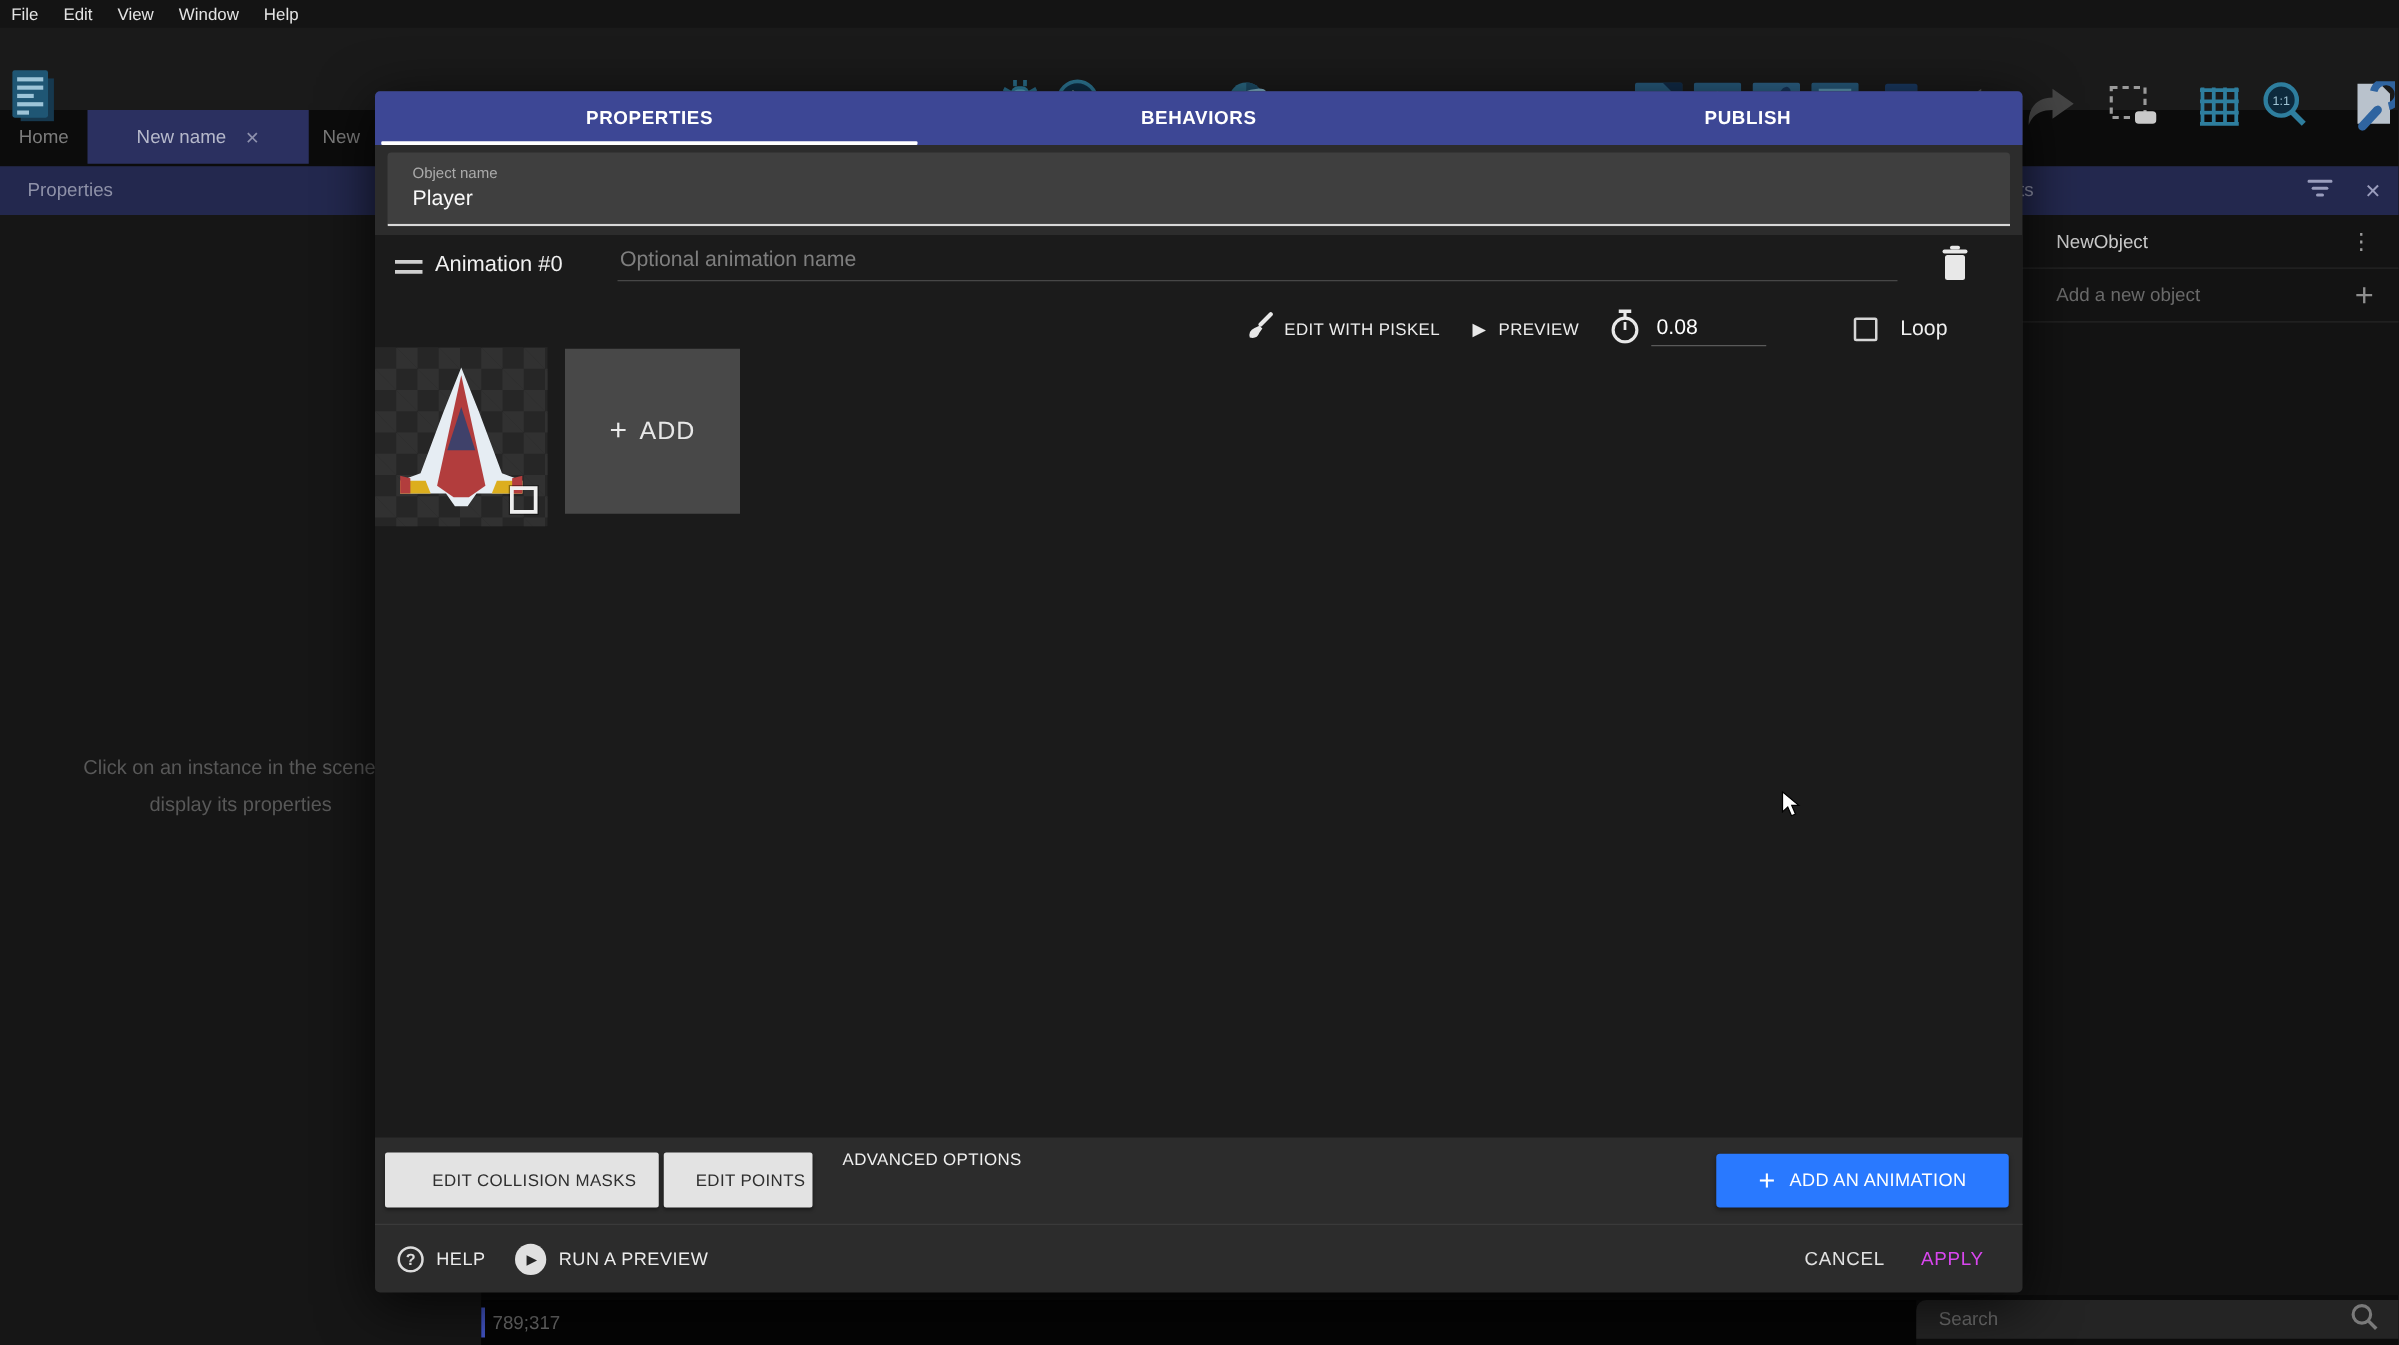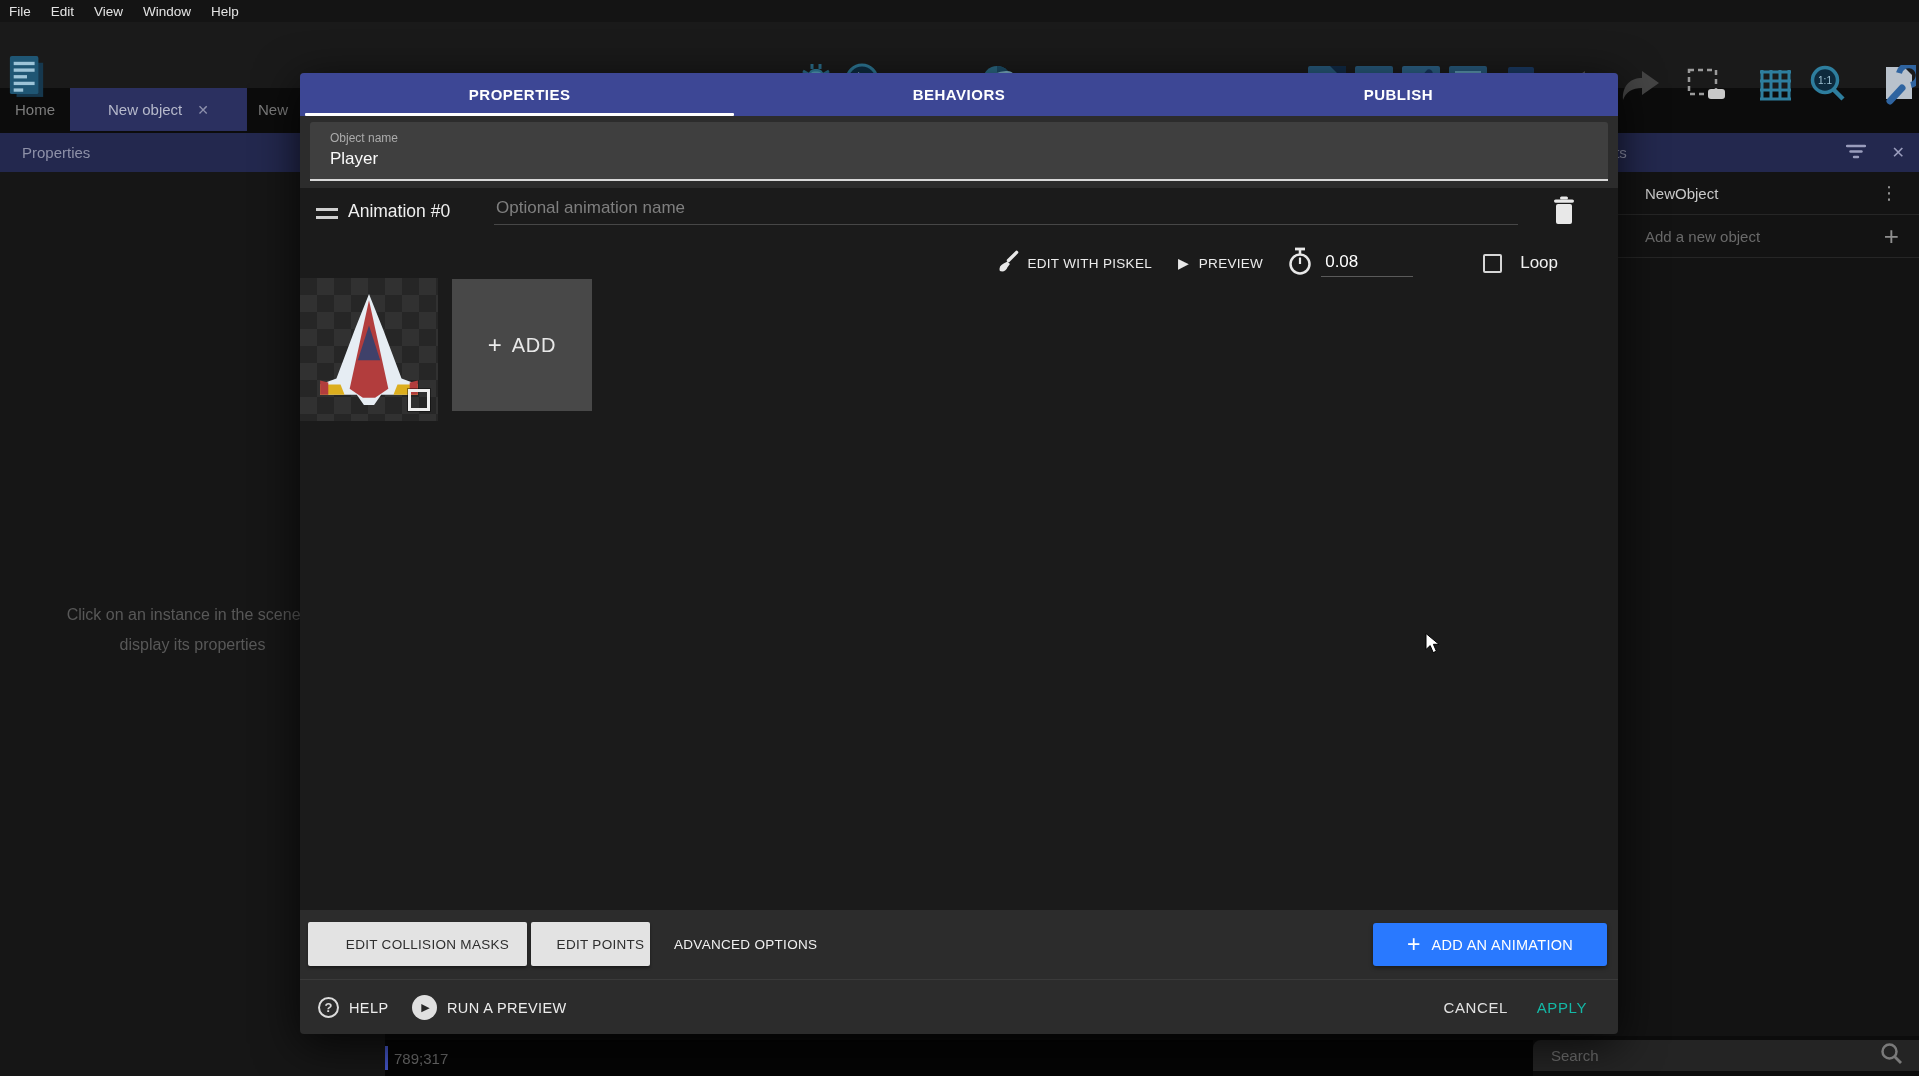--- a/index.html
+++ b/index.html
@@ -115,41 +115,41 @@
     display:flex; align-items:center; justify-content:center; gap:10px; }
   .add-tile .plus { font-size:24px; font-weight:300; color:#ebebeb; }
   .add-tile .txt { font-size:20px; color:#e8e8e8; letter-spacing:.8px; }
 
   .btn-raised { position:absolute; top:849px; height:44px; background:#e3e3e3;
     color:#2e2e2e; font-size:13.5px; letter-spacing:.3px; border-radius:2px;
     display:flex; align-items:center; justify-content:center;
     box-shadow:0 2px 3px rgba(0,0,0,.4);padding-left:20px; }
   .btn-ecm { left:8px; width:219px; }
   .btn-ep  { left:231px; width:119px; }
-  .btn-flat { left:374px; top:849px; height:44px; display:flex; align-items:center;
+  .btn-flat { left:374px; top:832px; height:44px; display:flex; align-items:center;
     color:#f0f0f0; font-size:13.5px; letter-spacing:.3px; }
   .btn-add-anim { left:1073px; top:850px; width:234px; height:43px; background:#2979ff;
     border-radius:3px; display:flex; align-items:center; justify-content:center; gap:11px;
     color:#fff; font-size:14.5px; letter-spacing:.3px;
     box-shadow:0 2px 4px rgba(0,0,0,.4); }
   .btn-add-anim .plus { font-size:23px; font-weight:300; }
 
   .dlg-footer { left:0; top:906px; width:1318px; height:55px; border-top:1px solid #3a3a3a; }
   .foot-group { position:absolute; display:flex; align-items:center; gap:10px; height:55px; }
   .foot-label { font-size:14.5px; color:#ececec; letter-spacing:.4px; }
   .q-circle { width:21px; height:21px; border:2px solid #dcdcdc; border-radius:50%;
     color:#dcdcdc; font-size:13px; font-weight:bold; display:flex; align-items:center;
     justify-content:center; }
   .play-circle { width:25px; height:25px; background:#e0e0e0; border-radius:50%;
     display:flex; align-items:center; justify-content:center; color:#262626;
     font-size:11px; padding-left:2px; }
   .foot-cancel { position:absolute; right:110px; top:0; height:55px; line-height:55px;
     font-size:15px; color:#e2e2e2; letter-spacing:.6px; }
   .foot-apply { position:absolute; right:31px; top:0; height:55px; line-height:55px;
-    font-size:15px; color:#14b8a6; letter-spacing:.6px; }
+    font-size:15px; color:#d946ef; letter-spacing:.6px; }
 
   .cursor { left:1425px; top:633px; z-index:99; }
 </style>
 </head>
 <body>
 
 <div class="abs menubar">
   <span>File</span>
   <span>Edit</span>
   <span>View</span>
@@ -296,21 +296,21 @@
         <path d="M21 8 A10 10 0 1 1 33 20" stroke="#2f64a0" stroke-width="6" fill="none"></path>
         <line x1="12" y1="36" x2="24" y2="23" stroke="#2f64a0" stroke-width="7" stroke-linecap="round"></line>
       </svg>
     </span>
   </div>
 </div>
 
 <div class="abs tabbar">
   <div class="abs tab-home">Home</div>
   <div class="abs tab-scene">
-    <span class="lbl">New object</span>
+    <span class="lbl">New name</span>
     <span class="x">✕</span>
   </div>
   <div class="abs tab-new">New</div>
 </div>
 
 <div class="abs scene"></div>
 
 <div class="abs left-panel">
   <div class="panel-header">Properties</div>
   <div class="lp-message">

